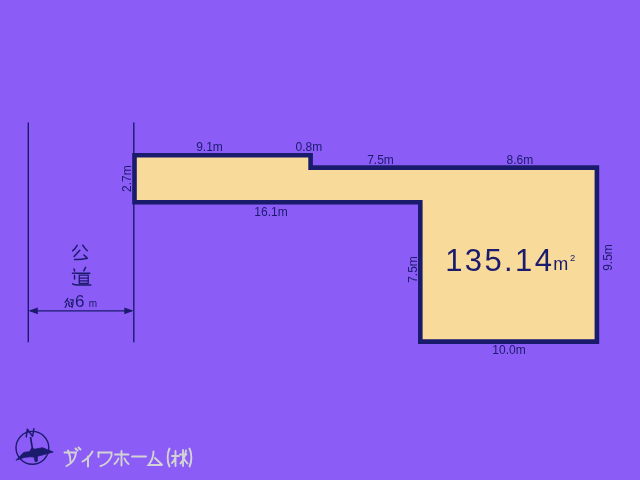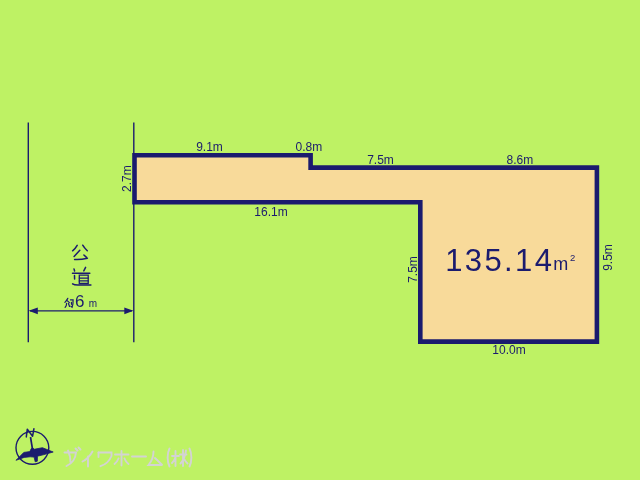--- a/index.html
+++ b/index.html
@@ -1,16 +1,16 @@
 <!DOCTYPE html>
 <html><head>
 <meta charset="utf-8">
 <style>
   html,body{margin:0;padding:0;background:#ffffff;}
-  .page{position:relative;width:640px;height:480px;overflow:hidden;background:#bef264;}
+  .page{position:relative;width:640px;height:480px;overflow:hidden;background:#8b5cf6;}
   svg text{font-family:"Liberation Sans",sans-serif;}
 </style>
 </head>
 <body>
 <div class="page">
 <svg width="640" height="480" viewBox="0 0 640 480">
 
   <polygon points="134.5,155.2 310.6,155.2 310.6,167.6 596.9,167.6 596.9,341.6 420.3,341.6 420.3,202.2 134.5,202.2" fill="#f8da9a" stroke="#1b1b6e" stroke-width="4.6" stroke-linejoin="miter"></polygon>
 
   <line x1="28.3" y1="122.5" x2="28.3" y2="342.2" stroke="#1b1b6e" stroke-width="1.4"></line>

